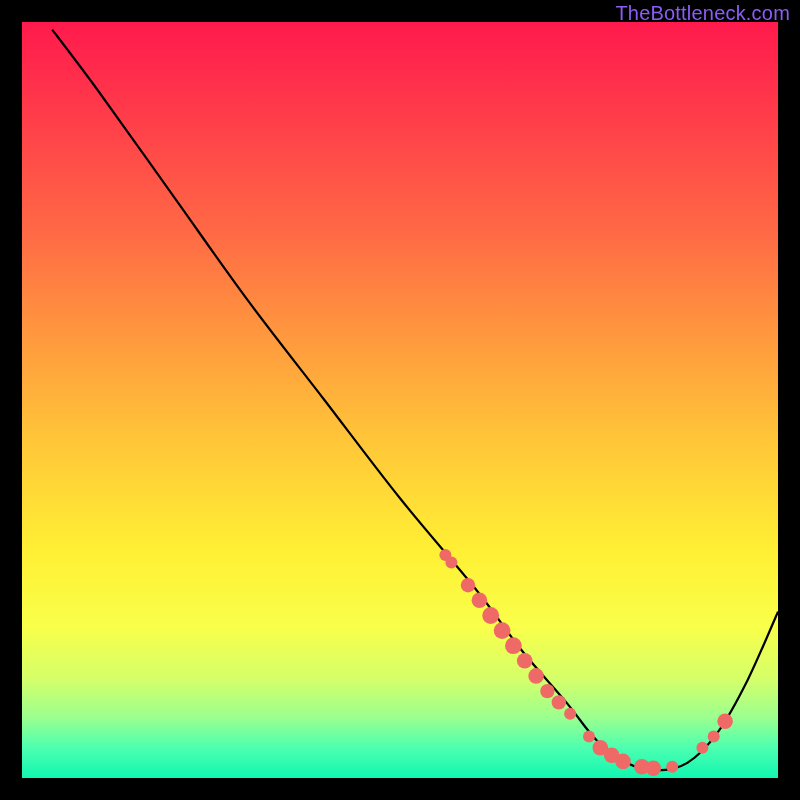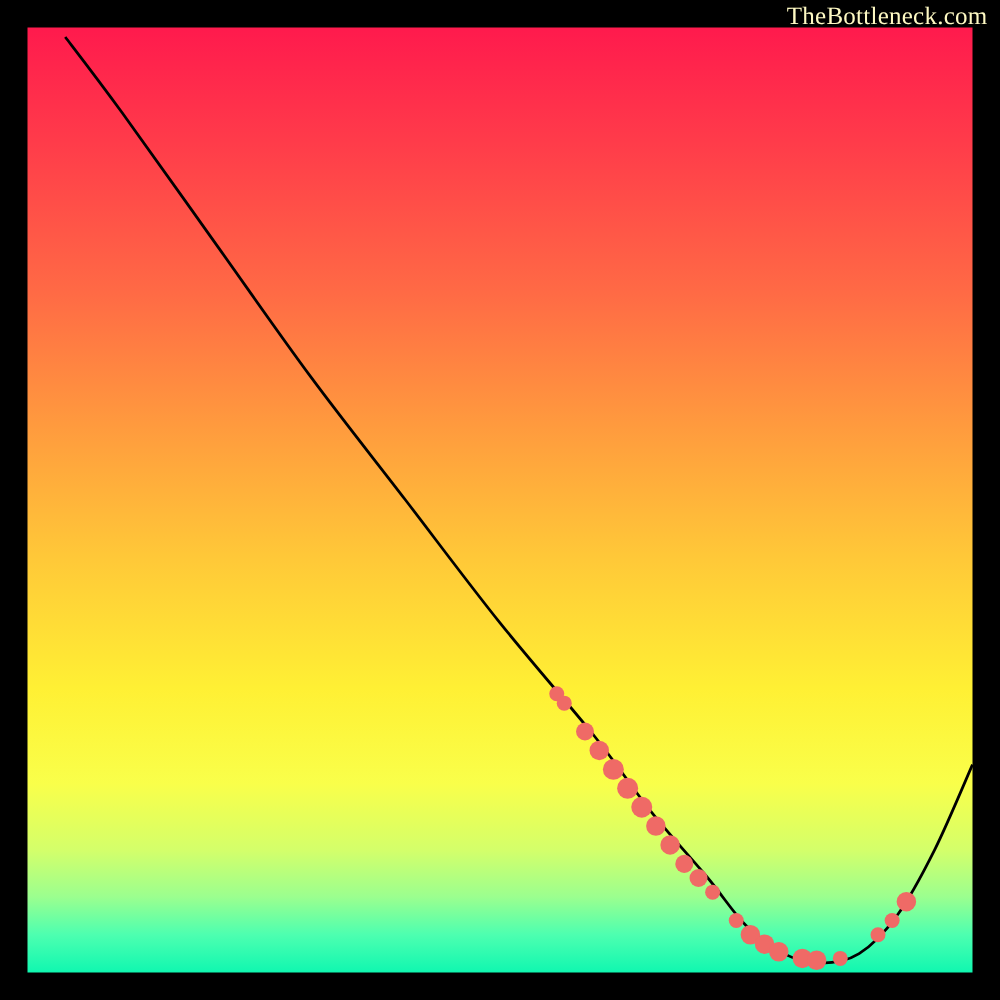--- a/index.html
+++ b/index.html
@@ -20,23 +20,23 @@
       #f9ff4a 80%,
       #d4ff6a 87%,
       #9bff8f 92%,
       #4dffb0 96%,
       #10f7b0 100%);
   }
   .watermark {
     position: absolute;
     top: 2px;
     right: 10px;
-    font-family: Liberation Serif, serif;
+    font-family: Liberation Sans, sans-serif;
     font-size: 20px;
-    color: #fef9c3;
+    color: #8b5cf6;
     letter-spacing: 0.2px;
   }
   svg.curve {
     position: absolute;
     left: 22px;
     top: 22px;
     width: 756px;
     height: 756px;
     overflow: visible;
   }

